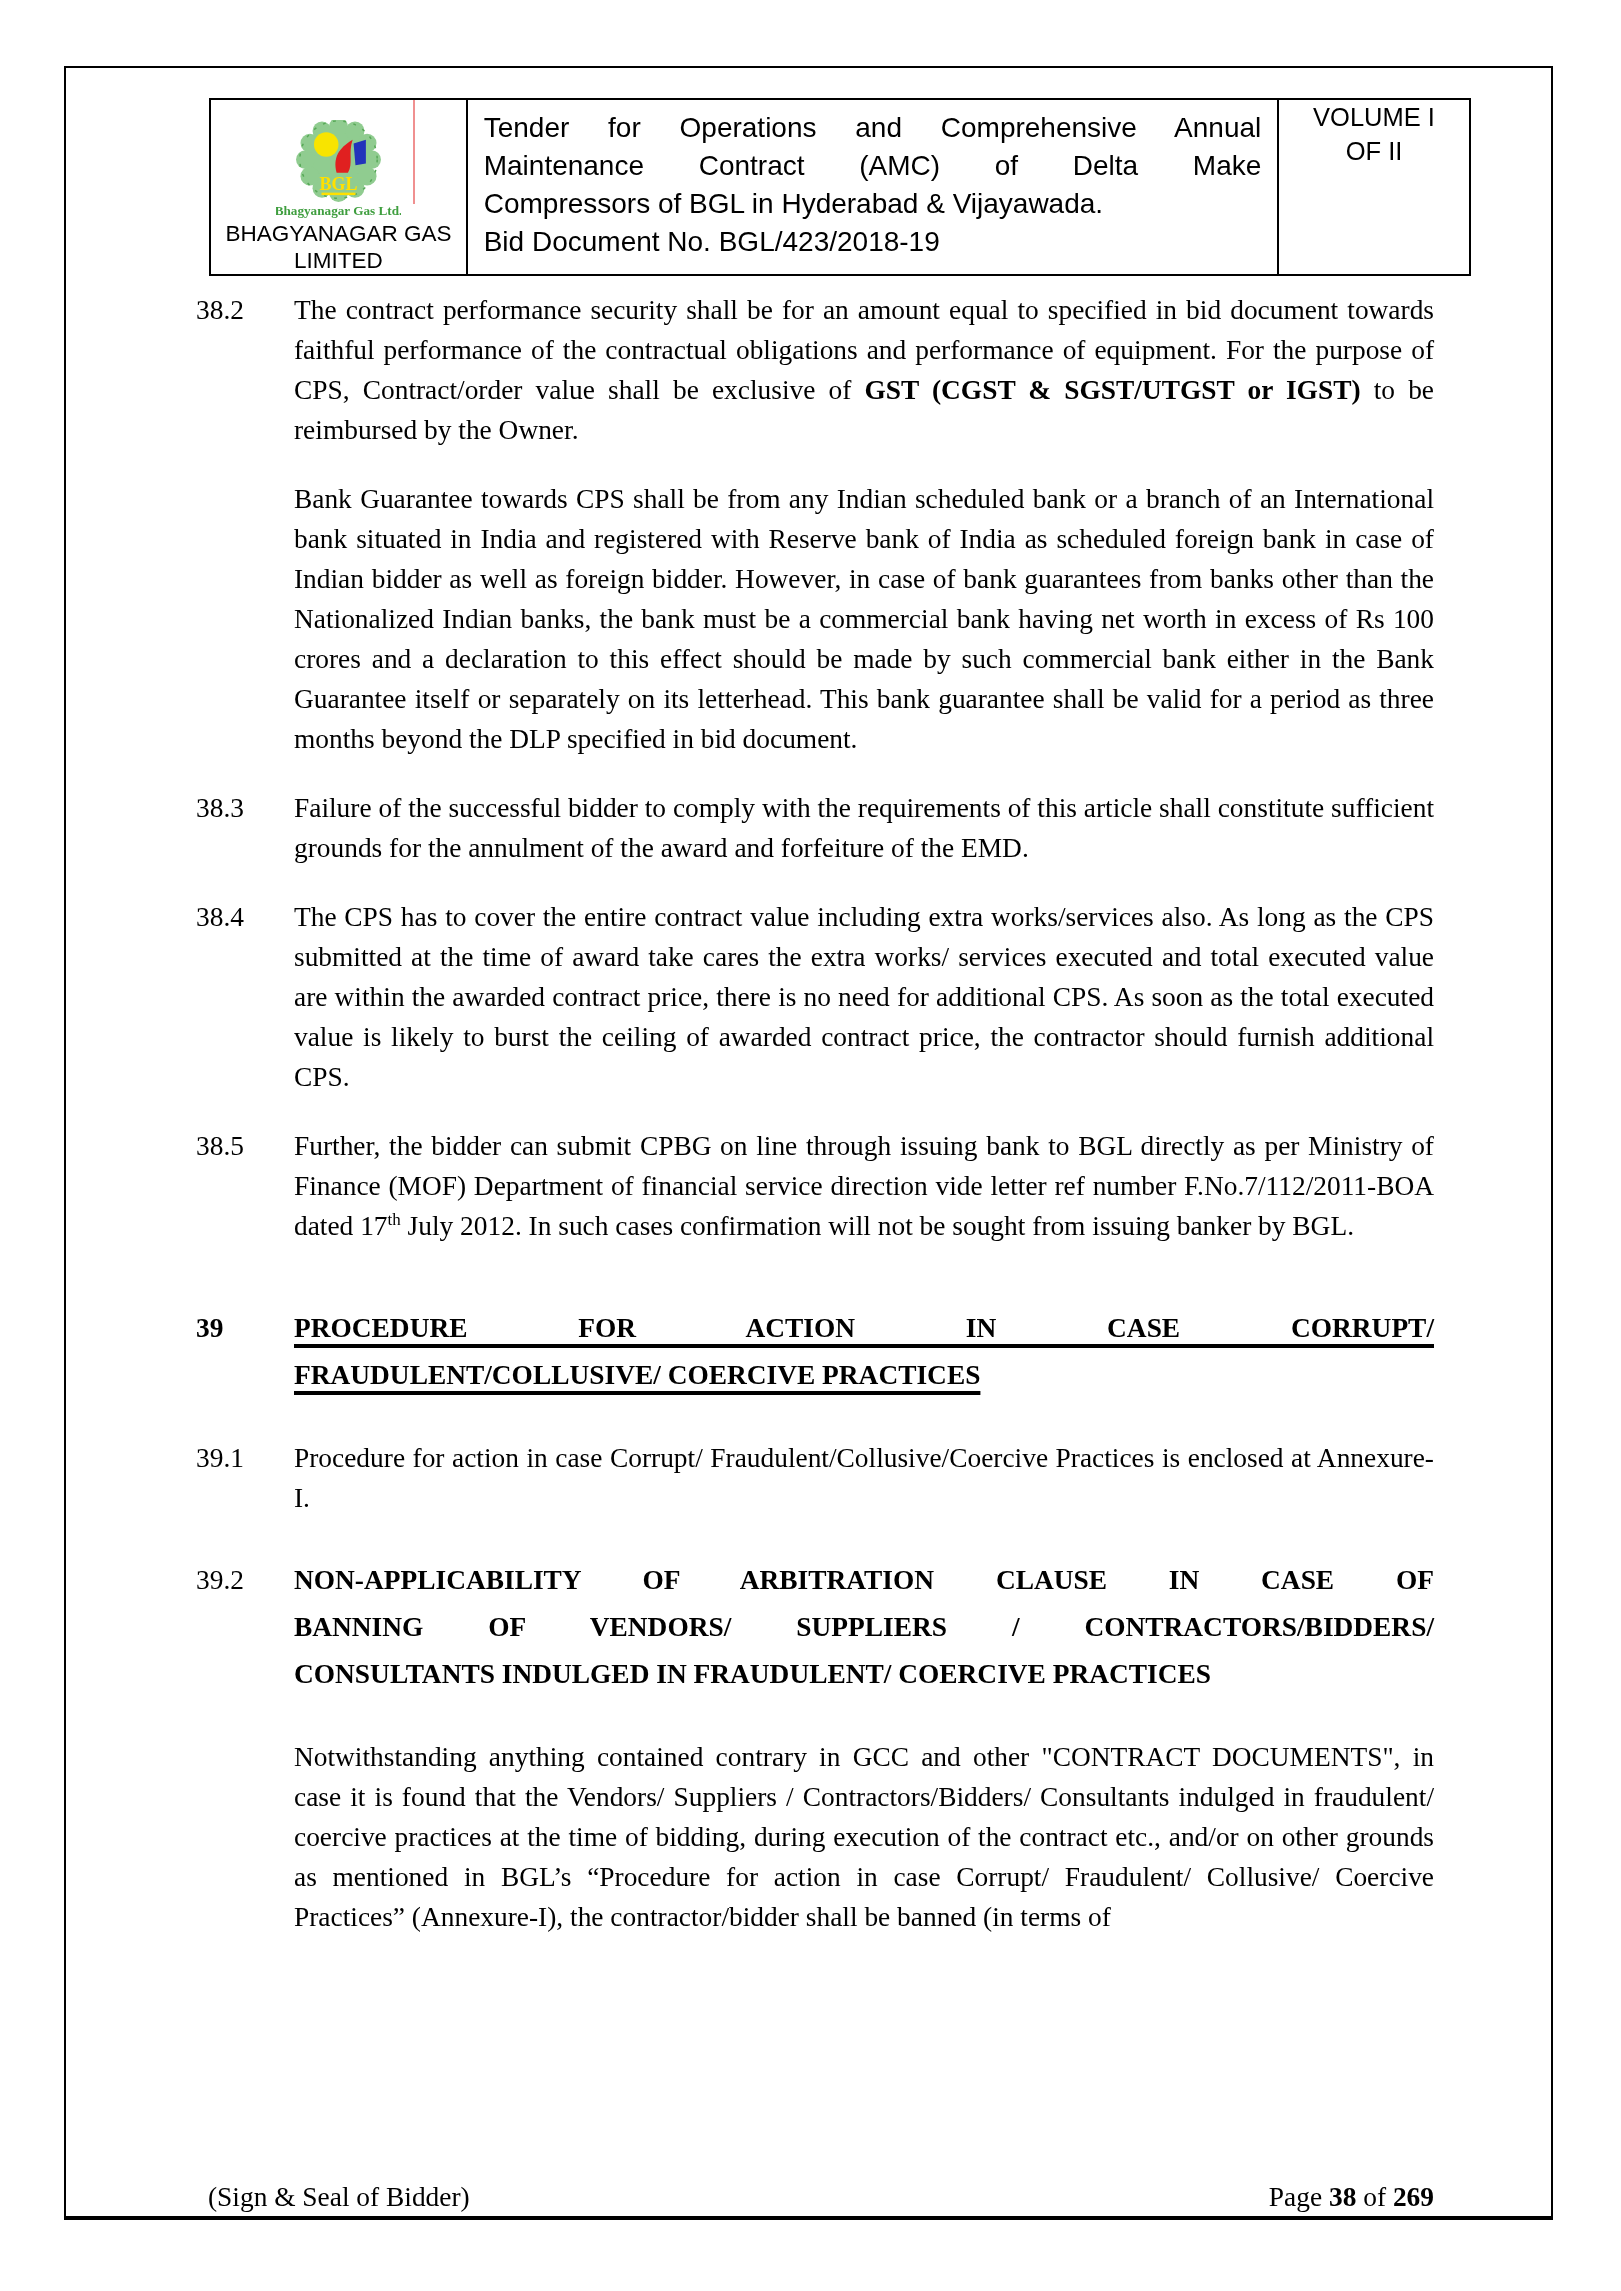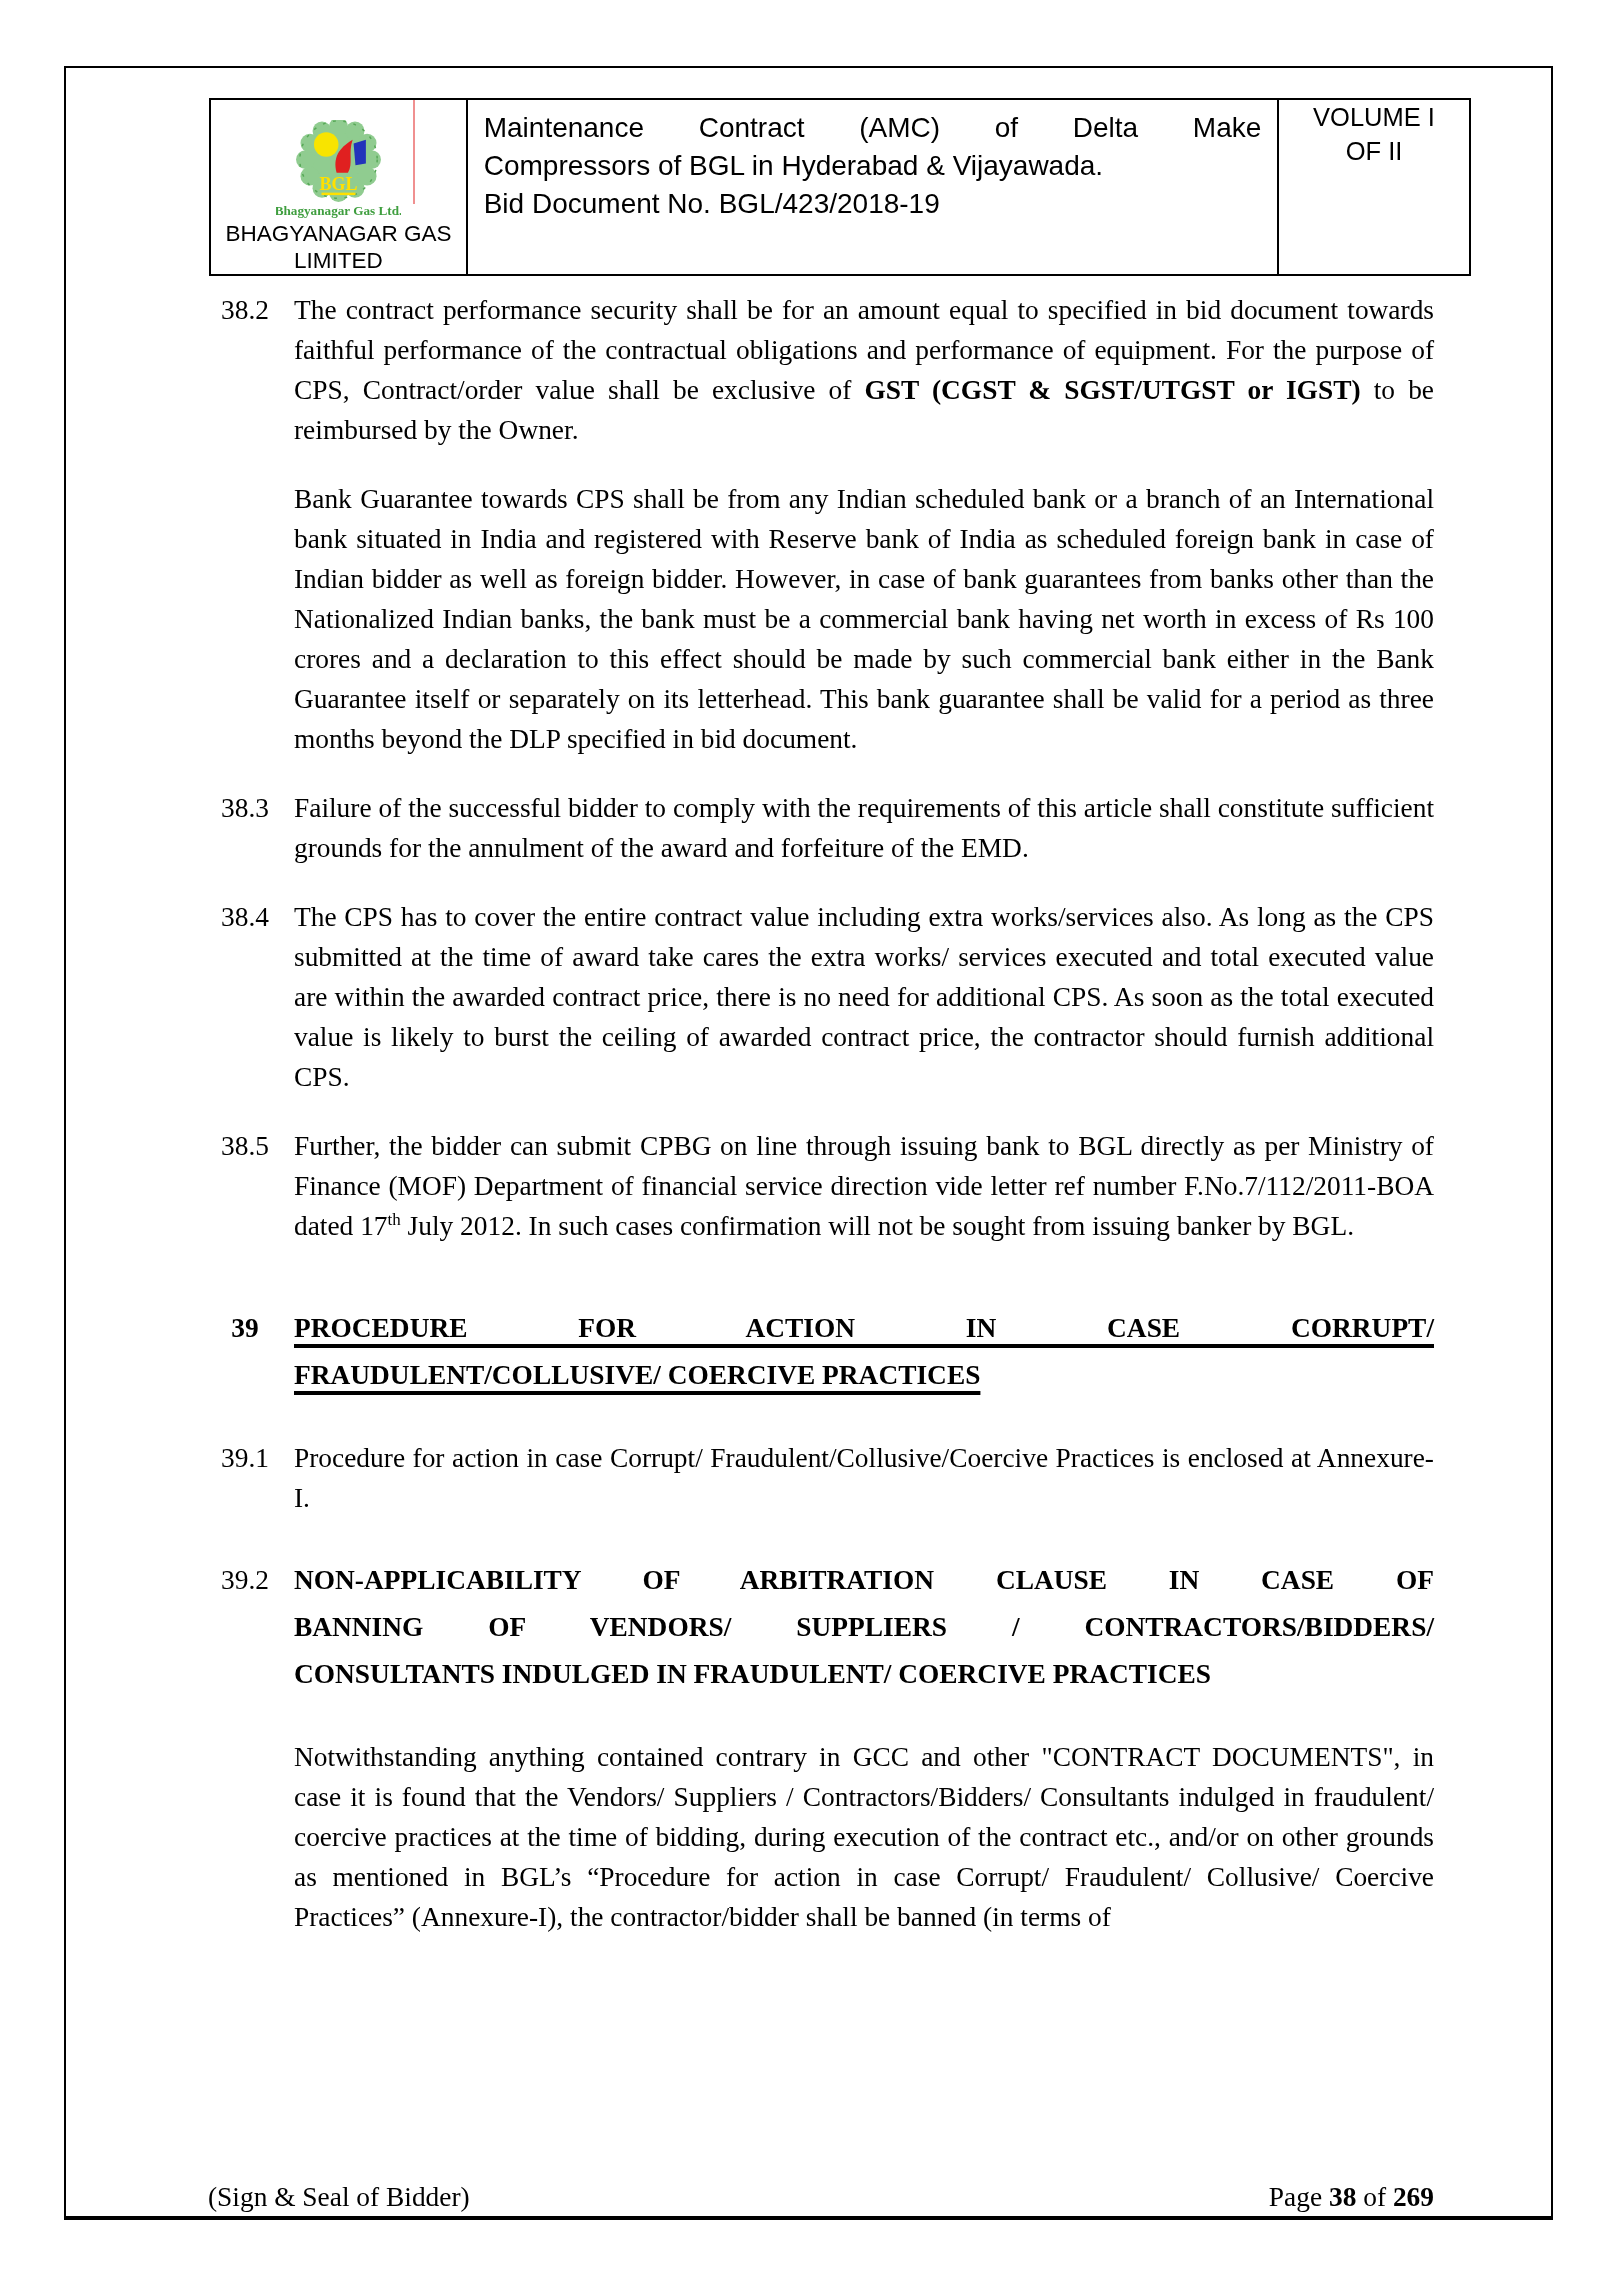--- a/index.html
+++ b/index.html
@@ -26,21 +26,21 @@
   .title-cell{flex:1;border-right:2px solid #000;padding:8.8px 15.7px 5.9px 15.7px;
     font-size:28px;line-height:38px;}
   .volume-cell{width:190px;display:flex;flex-direction:column;justify-content:flex-start;
     align-items:center;font-size:25.5px;line-height:34px;}
   .jlast{text-align:justify;text-align-last:justify;}
   .tcenter{text-align:left;}
   
   .content{position:absolute;left:196px;top:290px;width:1238px;
     font-size:27.4px;line-height:40px;}
   .row{display:flex;}
-  .num{width:98px;flex-shrink:0;text-align:center;}
+  .num{width:98px;flex-shrink:0;}
   .text{flex:1;text-align:justify;}
   .indent{margin-left:98px;text-align:justify;}
   .b{font-weight:bold;}
   .gap30{margin-top:29px;}
   .gap40{margin-top:39px;}
   .gap60{margin-top:59px;}
   .hline{line-height:47px;}
   .u{text-decoration:underline;text-decoration-thickness:3.9px;text-underline-offset:6.9px;}
   sup{font-size:0.62em;line-height:0;vertical-align:super;}
   
@@ -78,20 +78,21 @@
       <text x="65" y="74" text-anchor="middle" font-size="19" font-weight="bold" fill="#ffe000" font-family="Liberation Serif, serif">BGL</text>
       <rect x="47" y="77" width="36" height="2.6" fill="#ffe000"></rect>
       <text x="65" y="101" text-anchor="middle" font-size="14" font-weight="bold" fill="#3f9e3f" font-family="Liberation Serif, serif">Bhagyanagar Gas Ltd.</text>
     </svg>
     <div class="company">
       <div>BHAGYANAGAR GAS</div>
       <div>LIMITED</div>
     </div>
   </div>
   <div class="cell title-cell">
+    <div class="jlast">Tender for Operations and Comprehensive Annual</div>
     <div class="jlast">Maintenance Contract (AMC) of Delta Make</div>
     <div>Compressors of BGL in Hyderabad &amp; Vijayawada.</div>
     <div class="tcenter">Bid Document No. BGL/423/2018-19</div>
   </div>
   <div class="cell volume-cell">
     <div>VOLUME I</div>
     <div>OF II</div>
   </div>
 </div>
 

